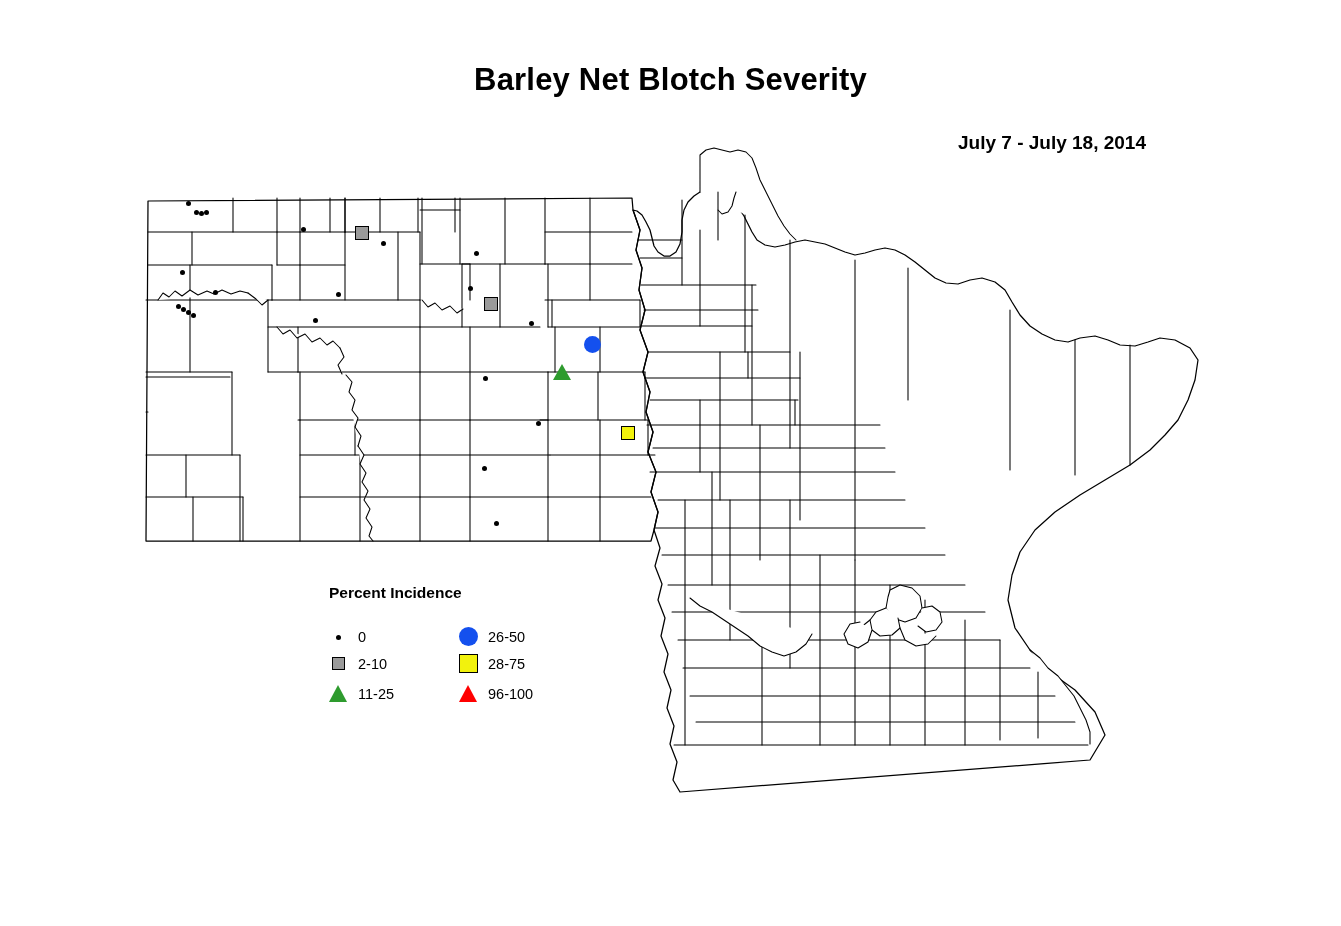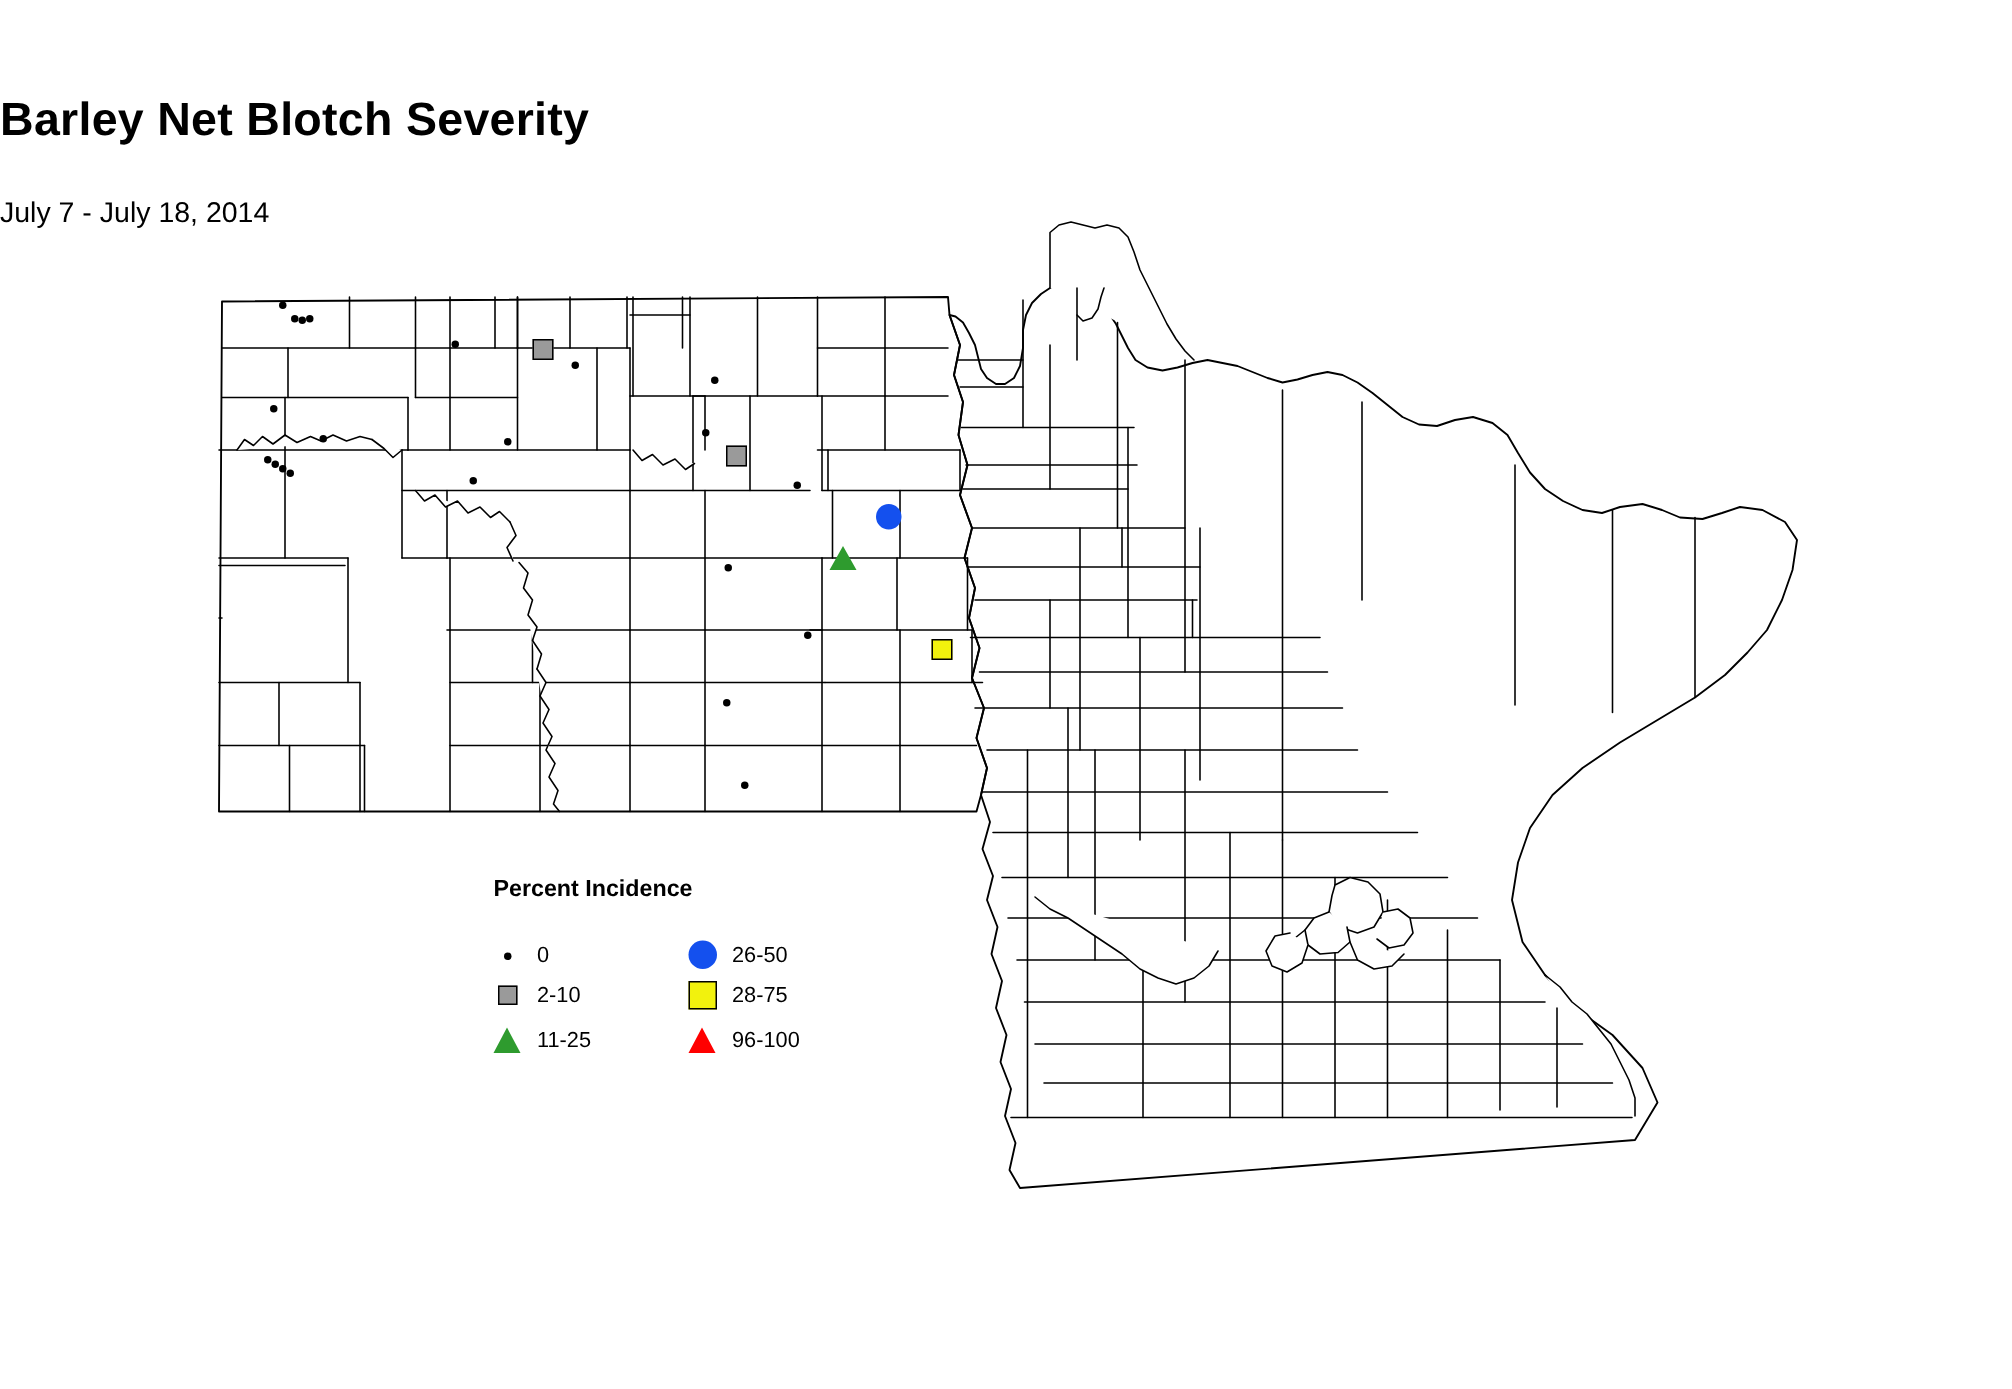--- a/index.html
+++ b/index.html
@@ -19,34 +19,34 @@
     left: 0; top: 0;
     width: 1341px;
     height: 926px;
     background: #ffffff;
   }
   .title {
     position: absolute;
     left: 0;
     top: 62px;
     width: 1341px;
-    text-align: left;
+    text-align: center;
     font-size: 31px;
     font-weight: bold;
     color: #000000;
     letter-spacing: 0.2px;
   }
   .subtitle {
     position: absolute;
     left: 0;
     top: 132px;
     width: 1146px;
-    text-align: left;
+    text-align: right;
     font-size: 19px;
-    font-weight: normal;
+    font-weight: bold;
     color: #000000;
   }
   #map-wrap {
     position: absolute;
     left: 0;
     top: 0;
     width: 1341px;
     height: 926px;
   }
   svg.mapsvg {

